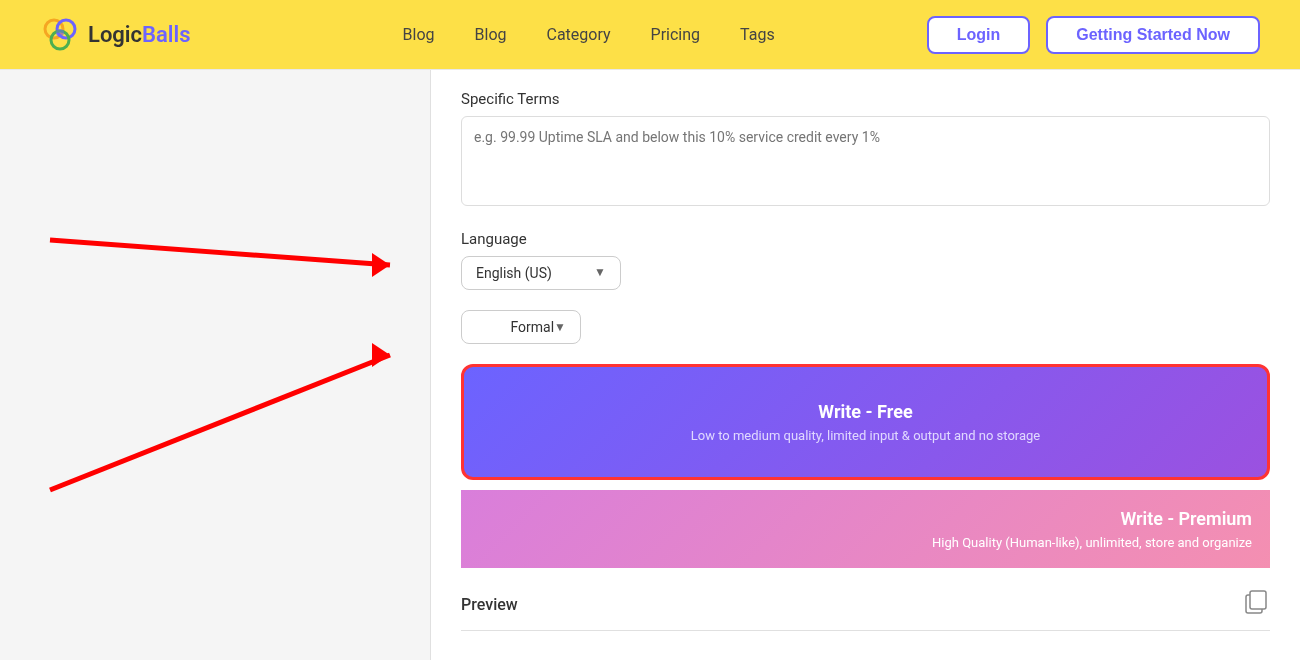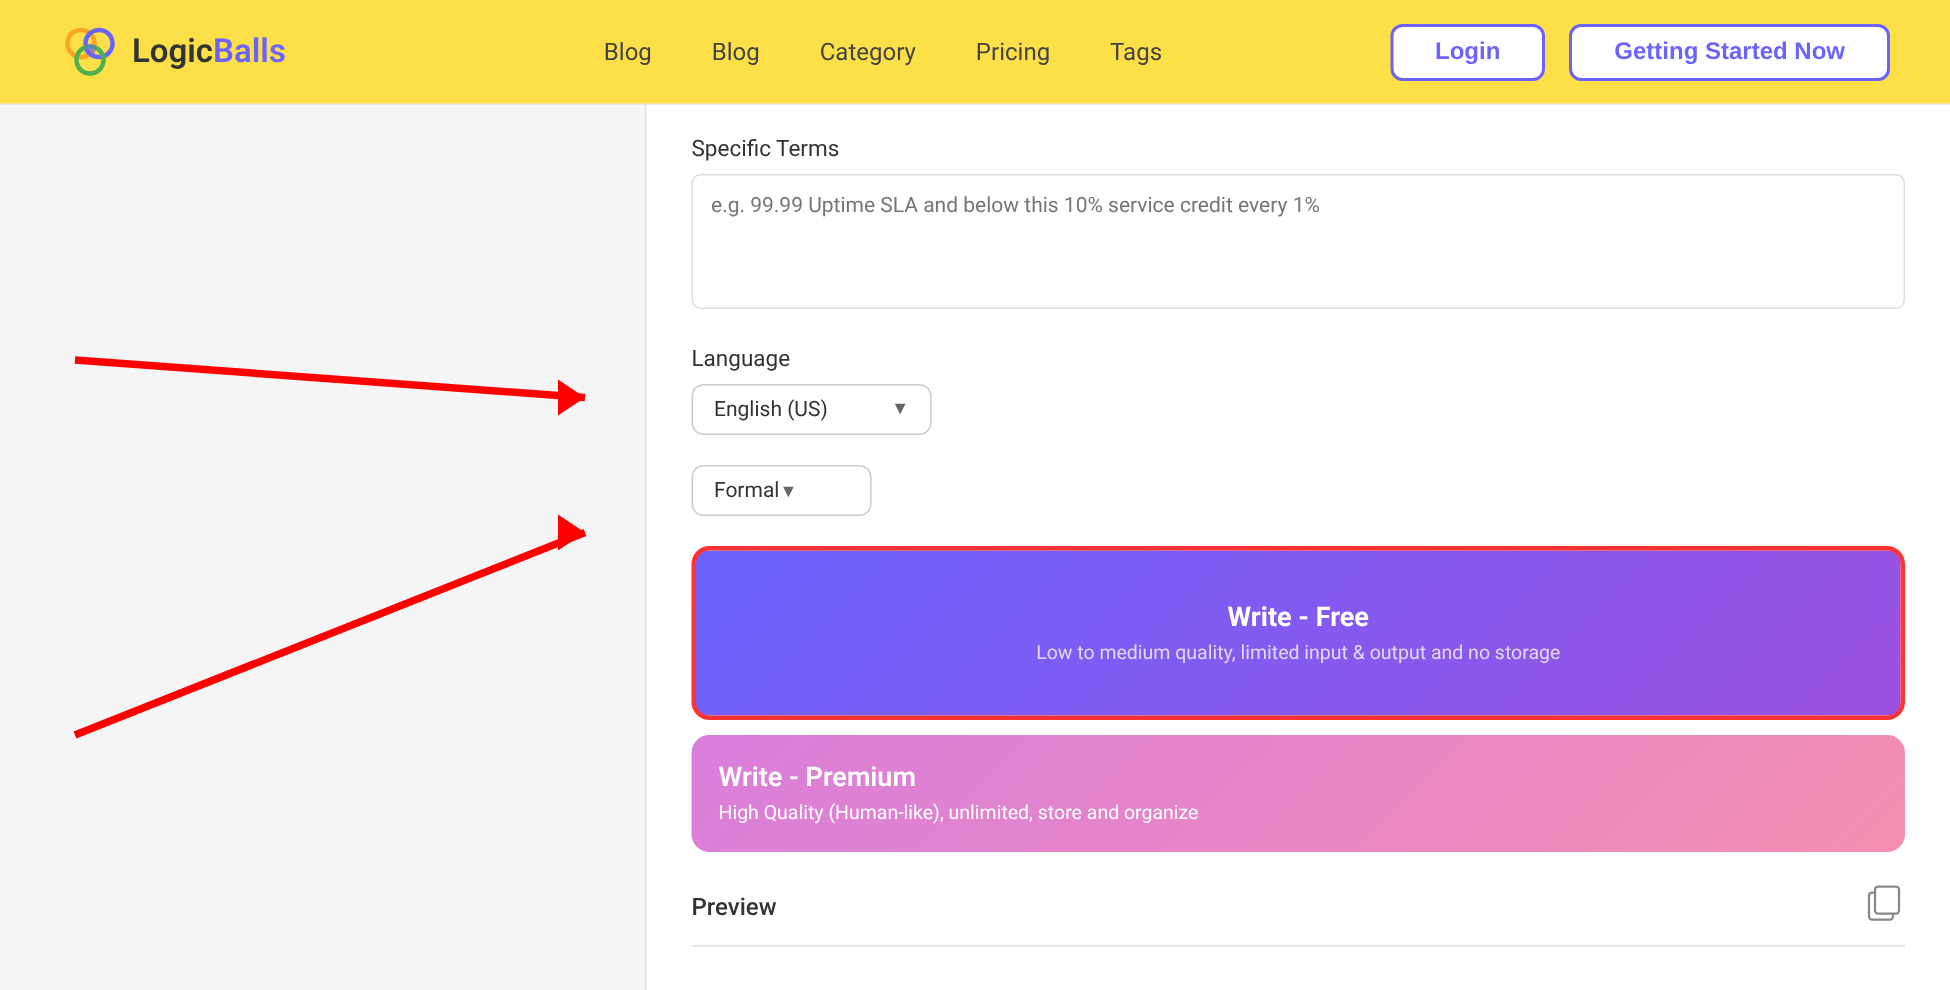--- a/index.html
+++ b/index.html
@@ -166,21 +166,21 @@
     }
     .tone-select {
       display: flex;
       align-items: center;
       border: 1px solid #ccc;
       border-radius: 8px;
       padding: 8px 14px;
       width: 120px;
       cursor: pointer;
       background: #fff;
-      justify-content: flex-start;
+      justify-content: flex-end;
       font-size: 14px;
       color: #333;
     }
 
     
     .write-free-btn {
       width: 100%;
       background: linear-gradient(135deg, #6c63ff, #9b51e0);
       border: 3px solid #ff3333;
       border-radius: 12px;
@@ -196,23 +196,23 @@
       margin-bottom: 6px;
     }
     .write-free-desc {
       color: #e0d8ff;
       font-size: 13px;
     }
 
     .write-premium-btn {
       width: 100%;
       background: linear-gradient(135deg, #d97edb, #f48fb1);
-      border-radius: 12px;
+      border-radius: 0;
       padding: 18px;
-      text-align: left;
+      text-align: right;
       cursor: pointer;
       margin-bottom: 20px;
     }
     .write-premium-title {
       color: #fff;
       font-size: 18px;
       font-weight: 600;
       margin-bottom: 6px;
     }
     .write-premium-desc {

